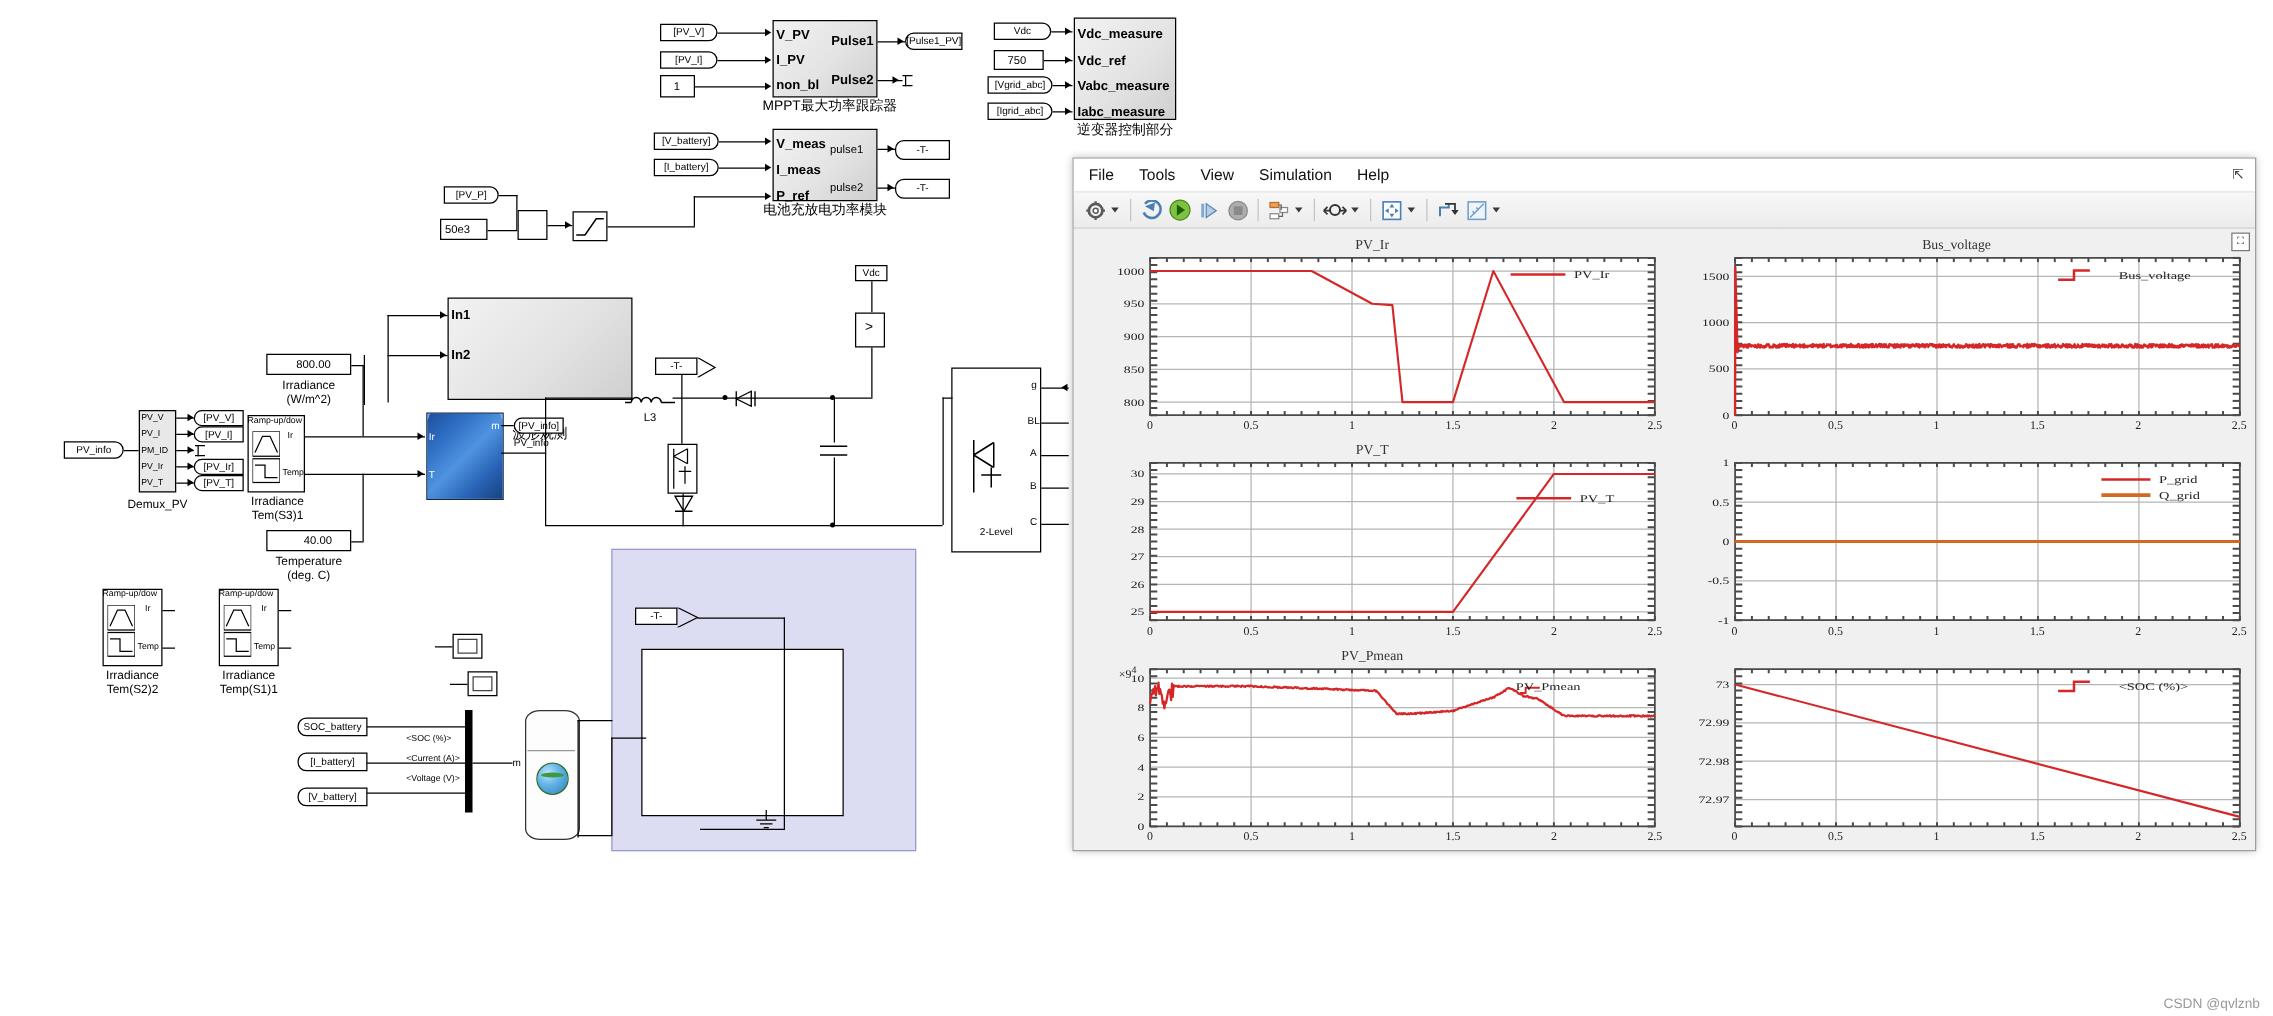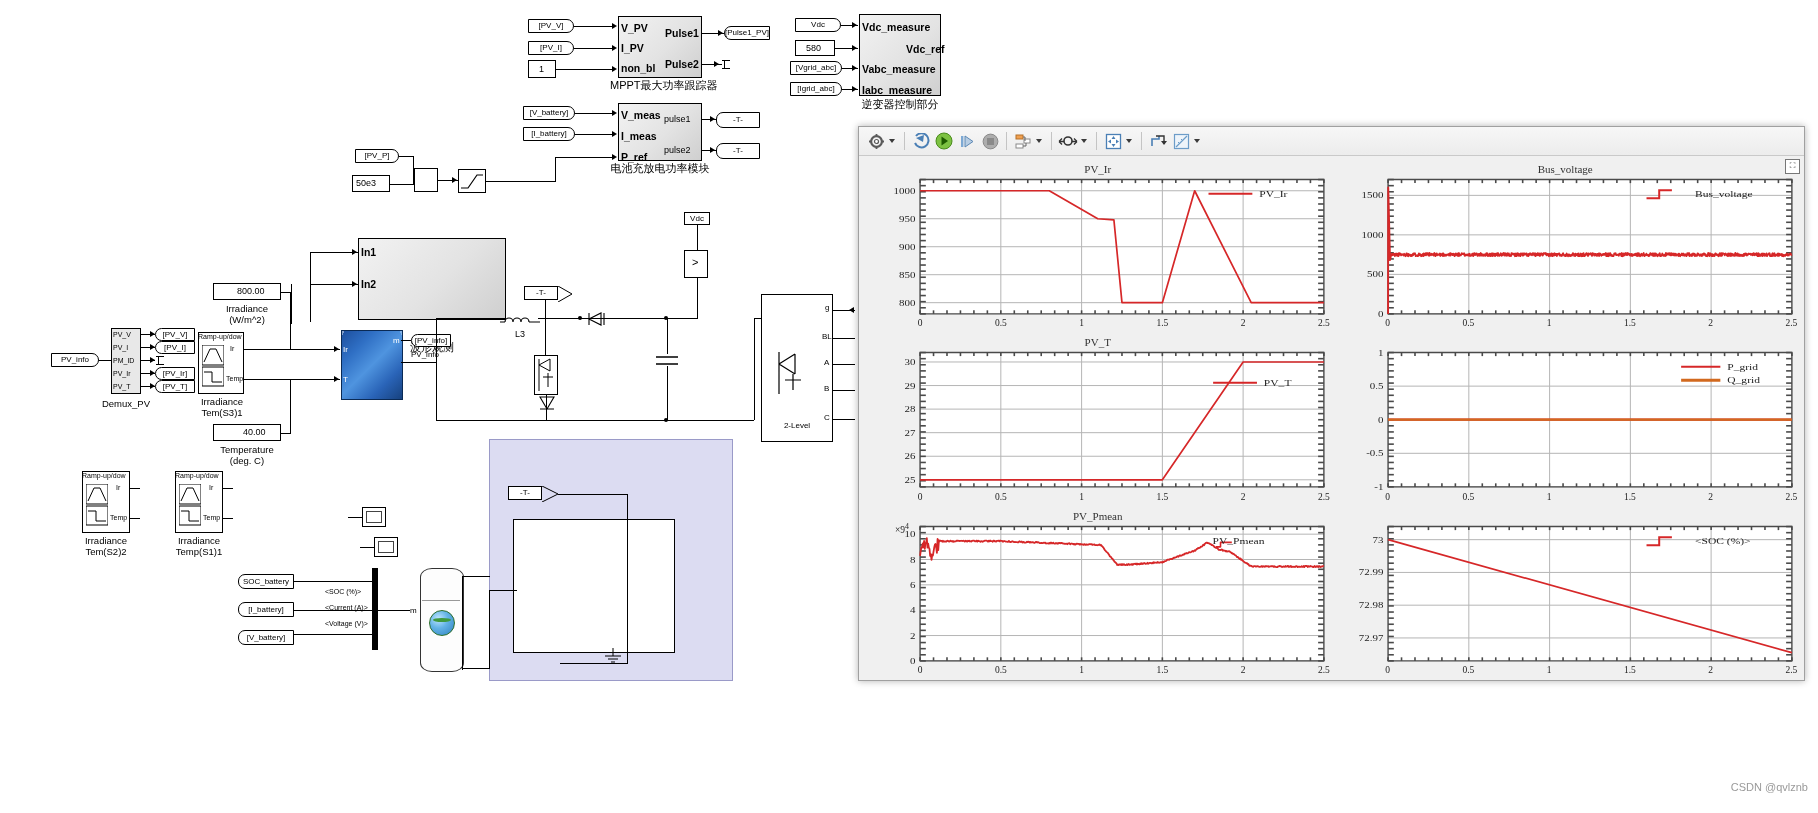--- a/index.html
+++ b/index.html
@@ -50,21 +50,21 @@
   .scopeicon:after{content:"";position:absolute;left:3px;top:3px;right:3px;bottom:3px;
      background:#fff;border:1px solid #444;}
 
   .battery{position:absolute;}
   .batt-body{position:absolute;border:1.5px solid #333;border-radius:12px/9px;background:#fdfdfd;}
   .batt-globe{position:absolute;border-radius:50%;border:1.3px solid #2a6e2a;
      background:radial-gradient(circle at 35% 32%,#bfe6ff 0%,#63b3e6 42%,#2f80bf 100%);}
   .batt-globe:after{content:"";position:absolute;left:12%;top:28%;width:76%;height:16%;
      background:#3f9a3f;border-radius:50%;}
 
-  .credit{position:absolute;right:10px;bottom:20px;font-size:11px;color:#9a9a9a;}
+  .credit{position:absolute;right:10px;bottom:4px;font-size:11px;color:#9a9a9a;}
 
   
   #scope{position:absolute;left:858px;top:126px;width:945px;height:553px;
      background:#f0f0f0;border:1px solid #a0a0a0;box-shadow:0 0 7px rgba(0,0,0,.30);
      display:flex;flex-direction:column;}
   #titlebar{height:32px;background:#fff;display:flex;align-items:center;flex:none;
      border-bottom:1px solid #e4e4e4;}
   .matlabicon{width:16px;height:16px;margin-left:12px;flex:none;position:relative;
      background:#fff;border:1px solid #b9b9b9;overflow:hidden;}
   .matlabicon:after{content:"";position:absolute;left:1px;top:2px;width:13px;height:12px;
@@ -137,36 +137,36 @@
   <div class="arrow" style="left:718px;top:30px;"></div>
   <div class="tag out" style="left:724px;top:26px;width:46px;height:14px;">[Pulse1_PV]</div>
   <div class="wire h" style="left:702px;top:64px;width:20px;"></div>
   <div class="arrow" style="left:714px;top:61px;"></div>
   <div class="wire v" style="left:724px;top:60px;height:9px;"></div>
   <div class="wire h" style="left:722px;top:60px;width:8px;"></div>
   <div class="wire h" style="left:722px;top:68px;width:8px;"></div>
 
   <div class="tag in" style="left:795px;top:18px;width:46px;height:14px;">Vdc</div>
   <div class="blk" style="left:795px;top:40px;width:40px;height:16px;"></div>
-  <div class="ptxt" style="left:806px;top:43px;">580</div>
+  <div class="ptxt" style="left:806px;top:43px;">750</div>
   <div class="tag in" style="left:790px;top:61px;width:52px;height:14px;text-align:right;">[Vgrid_abc]</div>
   <div class="tag in" style="left:790px;top:82px;width:52px;height:14px;">[Igrid_abc]</div>
 
   <div class="wire h" style="left:841px;top:25px;width:17px;"></div>
   <div class="wire h" style="left:835px;top:48px;width:23px;"></div>
   <div class="wire h" style="left:842px;top:68px;width:16px;"></div>
   <div class="wire h" style="left:842px;top:89px;width:16px;"></div>
   <div class="arrow" style="left:852px;top:22px;"></div>
   <div class="arrow" style="left:852px;top:45px;"></div>
   <div class="arrow" style="left:852px;top:65px;"></div>
   <div class="arrow" style="left:852px;top:86px;"></div>
 
   <div class="blk sub" style="left:859px;top:14px;width:82px;height:82px;"></div>
   <div class="ptxt b" style="left:862px;top:21px;">Vdc_measure</div>
-  <div class="ptxt b" style="left:862px;top:43px;margin-left:44px;">Vdc_ref</div>
+  <div class="ptxt b" style="left:862px;top:43px;">Vdc_ref</div>
   <div class="ptxt b" style="left:862px;top:63px;">Vabc_measure</div>
   <div class="ptxt b" style="left:862px;top:84px;">Iabc_measure</div>
   <div class="lbl cn" style="left:850px;top:99px;width:100px;">逆变器控制部分</div>
 
   <div class="tag in" style="left:523px;top:106px;width:52px;height:14px;">[V_battery]</div>
   <div class="tag in" style="left:523px;top:127px;width:52px;height:14px;">[I_battery]</div>
   <div class="tag in" style="left:355px;top:149px;width:44px;height:14px;">[PV_P]</div>
 
   <div class="wire h" style="left:575px;top:113px;width:39px;"></div>
   <div class="wire h" style="left:575px;top:134px;width:39px;"></div>
@@ -420,20 +420,28 @@
   <div class="tag out" style="left:238px;top:574px;width:56px;height:15px;">SOC_battery</div>
   <div class="tag out" style="left:238px;top:602px;width:56px;height:15px;">[I_battery]</div>
   <div class="tag out" style="left:238px;top:630px;width:56px;height:15px;">[V_battery]</div>
 
   <div class="credit">CSDN @qvlznb</div>
 </div>
 
 <div id="scope">
 
 
+  <div id="menubar">
+    <div class="menu">File</div>
+    <div class="menu">Tools</div>
+    <div class="menu">View</div>
+    <div class="menu">Simulation</div>
+    <div class="menu">Help</div>
+    <div id="menudock">⇱</div>
+  </div>
 
   <div id="toolbar">
     <div class="tbtn">
       <svg width="17" height="17" viewBox="0 0 17 17">
         <circle cx="8.5" cy="8.5" r="5.4" fill="none" stroke="#5a5a5a" stroke-width="2.2"></circle>
         <circle cx="8.5" cy="8.5" r="2" fill="#fff" stroke="#5a5a5a" stroke-width="1.2"></circle>
         <g stroke="#5a5a5a" stroke-width="1.8">
           <path d="M8.5 1 v2.4 M8.5 13.6 v2.4 M1 8.5 h2.4 M13.6 8.5 h2.4"></path>
         </g>
       </svg>

